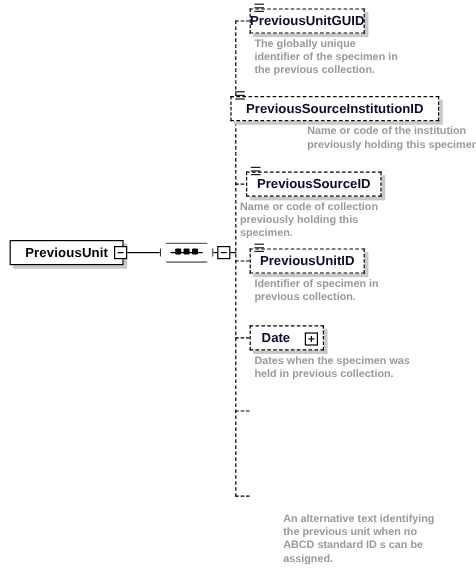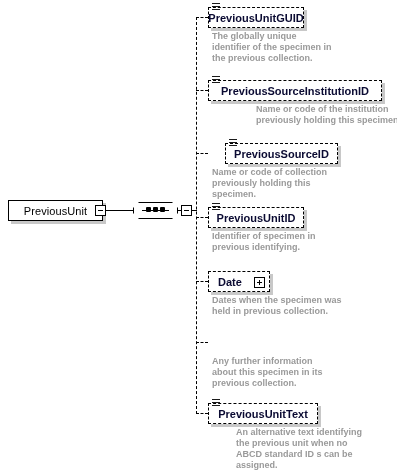--- a/index.html
+++ b/index.html
@@ -18,21 +18,21 @@
     left:8px;top:200px;
     width:95px;height:21px;
     box-sizing:border-box;
     border:1px solid #000;
     background:#fff;
     box-shadow:3px 3px 0 0 #c8c8c8;
   }
   .root-node .nm{
     position:absolute;left:0;top:0;right:0;bottom:0;
     display:flex;align-items:center;justify-content:center;
-    font-size:11px;font-weight:normal;color:#000;
+    font-size:11px;font-weight:bold;color:#000;
     letter-spacing:.1px;
     white-space:nowrap;
   }
   
   .root-minus{
     position:absolute;left:95px;top:205px;
     width:11px;height:11px;box-sizing:border-box;
     border:1px solid #000;background:#fff;
   }
   .root-minus:after{
@@ -171,61 +171,52 @@
   <div class="child" style="left:208px;top:7px;width:96px;">
     <span class="attr-glyph">
         <i></i>
         <i></i>
         <i></i>
       </span>
     <span class="nm">PreviousUnitGUID</span>
   </div>
   <div class="child-desc" style="left:212px;top:31px;width:122px;">The globally unique identifier of the specimen in the previous collection.</div>
 
-  <div class="child" style="left:208px;top:80px;width:174px;">
+  <div class="child" style="left:192px;top:80px;width:174px;">
     <span class="attr-glyph">
         <i></i>
         <i></i>
         <i></i>
       </span>
     <span class="nm">PreviousSourceInstitutionID</span>
   </div>
   <div class="child-desc" style="left:212px;top:104px;width:180px;margin-left:44px;">Name or code of the institution previously holding this specimen.</div>
 
-  <div class="child" style="left:225px;top:143px;width:113px;">
+  <div class="child" style="left:205px;top:143px;width:113px;">
     <span class="attr-glyph">
         <i></i>
         <i></i>
         <i></i>
       </span>
     <span class="nm">PreviousSourceID</span>
   </div>
-  <div class="child-desc" style="left:212px;top:167px;width:120px;">Name or code of collection previously holding this specimen.</div>
+  <div class="child-desc" style="left:200px;top:167px;width:120px;">Name or code of collection previously holding this specimen.</div>
 
   <div class="child" style="left:208px;top:207px;width:96px;">
     <span class="attr-glyph">
         <i></i>
         <i></i>
         <i></i>
       </span>
     <span class="nm">PreviousUnitID</span>
   </div>
-  <div class="child-desc" style="left:212px;top:231px;width:125px;">Identifier of specimen in previous identifying.</div>
+  <div class="child-desc" style="left:212px;top:231px;width:125px;">Identifier of specimen in previous collection.</div>
 
   <div class="child" style="left:208px;top:271px;width:62px;">
     <span class="nm" style="justify-content:flex-start;padding-left:9px;">Date</span>
     <span class="plus" style="right:4px;"></span>
   </div>
   <div class="child-desc" style="left:212px;top:295px;width:140px;">Dates when the specimen was held in previous collection.</div>
 
-  <div class="child-desc" style="left:212px;top:356px;width:125px;">Any further information about this specimen in its previous collection.</div>
-
-  <div class="child" style="left:208px;top:403px;width:110px;">
-    <span class="attr-glyph">
-        <i></i>
-        <i></i>
-        <i></i>
-      </span>
-    <span class="nm">PreviousUnitText</span>
-  </div>
+
   <div class="child-desc" style="left:212px;top:427px;width:130px;margin-left:24px;">An alternative text identifying the previous unit when no ABCD standard ID s can be assigned.</div>
 
 </div>
 
 </body></html>

